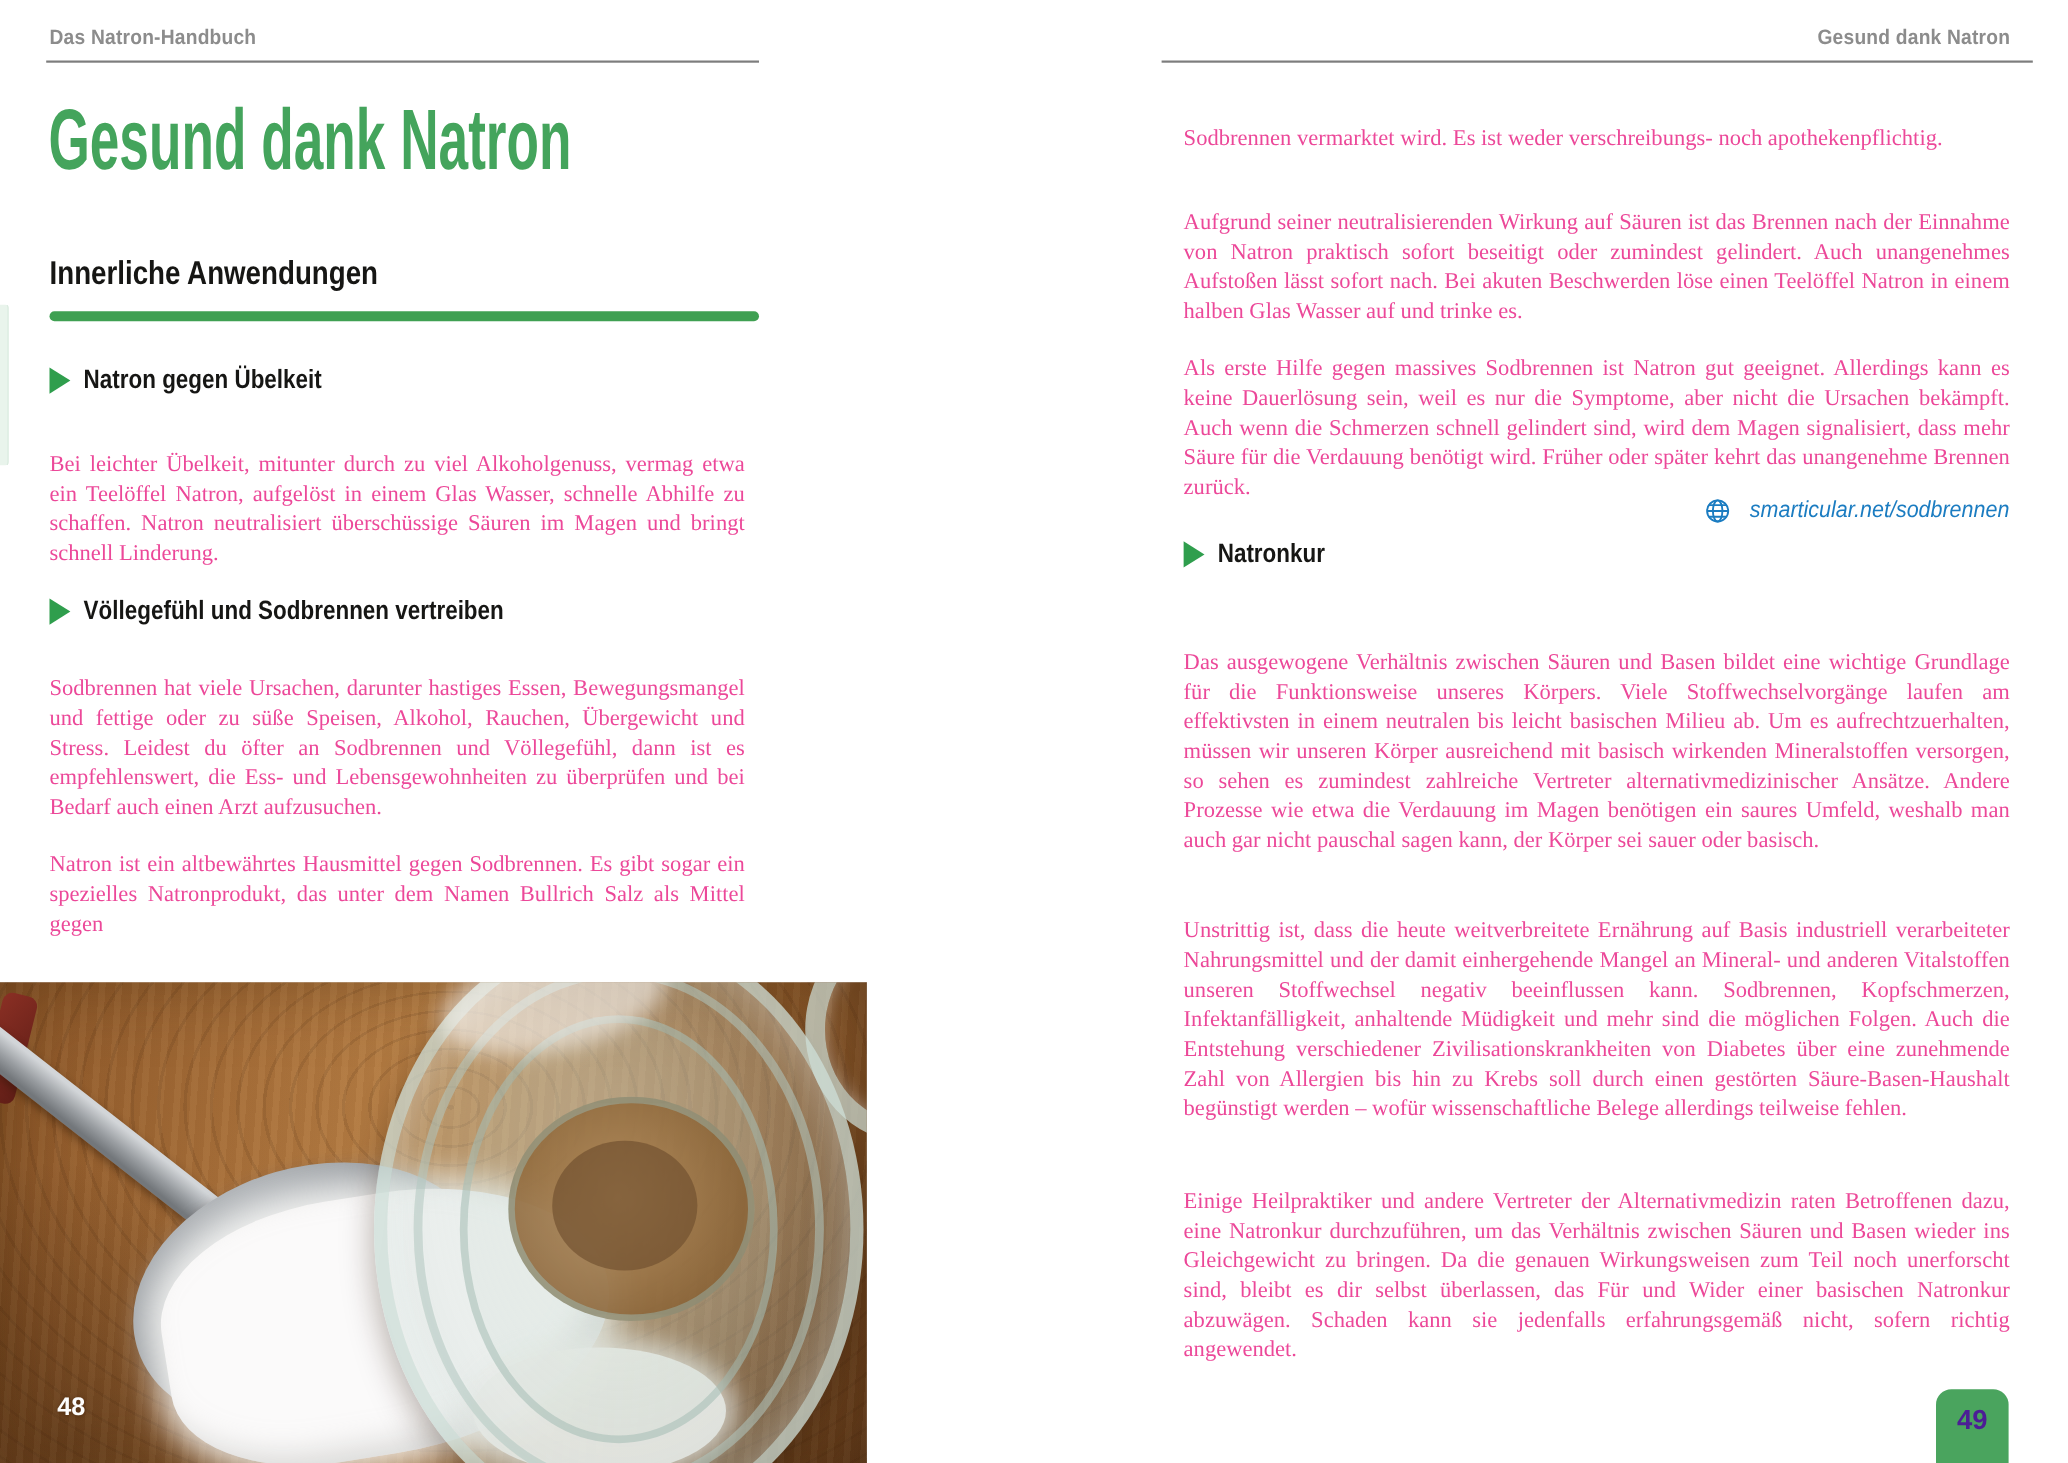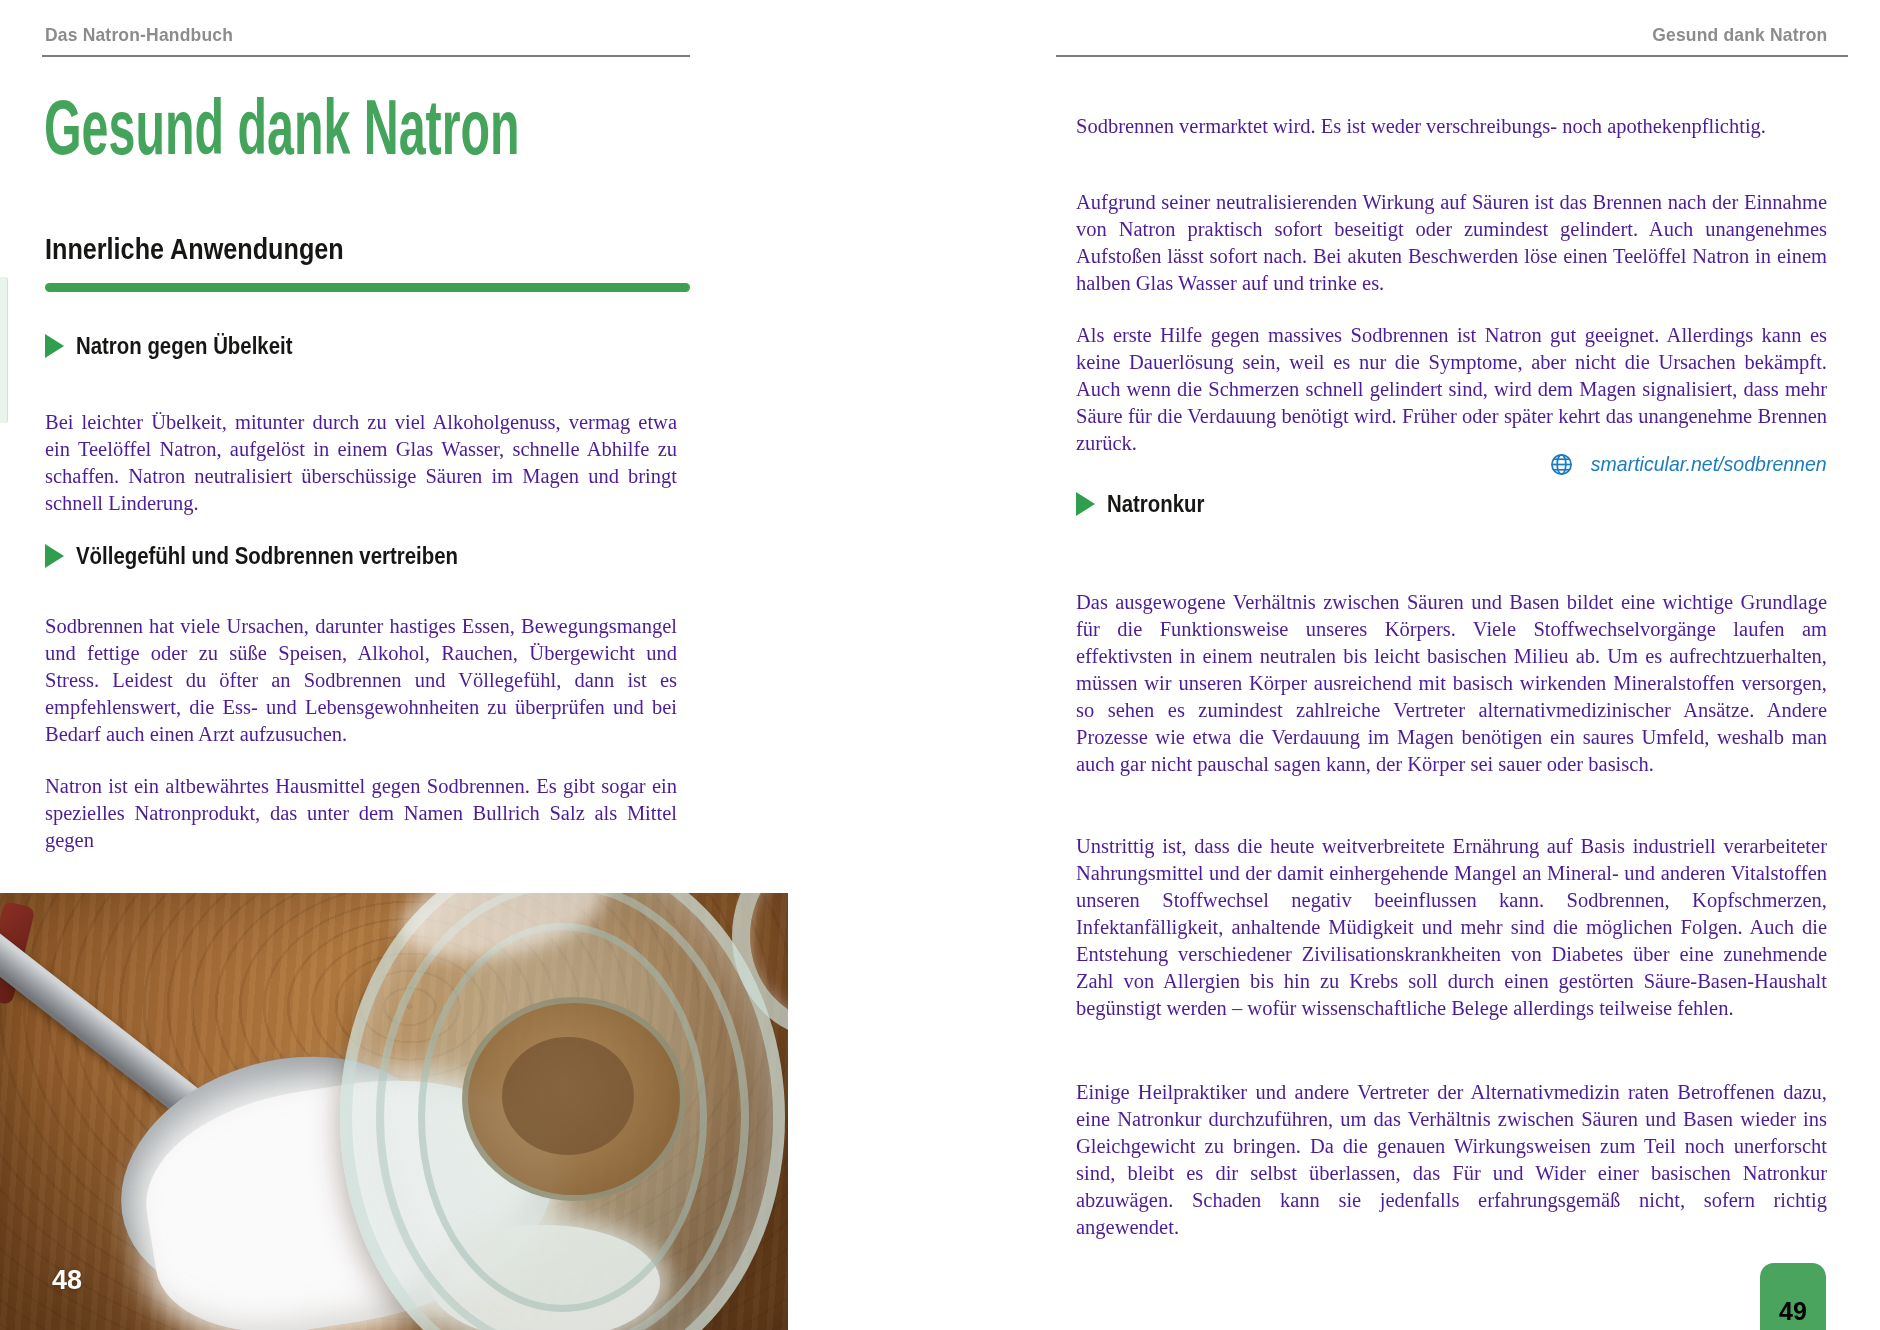--- a/index.html
+++ b/index.html
@@ -25,21 +25,21 @@
   .green-bar{position:absolute;left:45px;top:283px;width:645px;height:9px;
        border-radius:5px;background:#3fa052;}
 
   .section-head{position:absolute;display:flex;align-items:center;gap:12px;justify-content:center;}
   .tri{width:0;height:0;border-left:19px solid #2f9e4d;border-top:12px solid transparent;
        border-bottom:12px solid transparent;flex:0 0 auto;}
   .section-label{font-size:24px;font-weight:bold;color:#161614;white-space:nowrap;
        transform:scaleX(.85);transform-origin:left center;}
 
   .body-text{position:absolute;font-family:"Liberation Serif",serif;font-size:20.5px;
-       line-height:27px;text-align:justify;color:#4c1d95;hyphens:auto;}
+       line-height:27px;text-align:justify;color:#ec4899;hyphens:auto;}
   .page--left .body-text{left:45px;width:632px;}
   .page--right .body-text{left:136px;width:751px;}
 
   .link-row{position:absolute;left:136px;width:751px;top:452px;display:flex;
        justify-content:flex-end;align-items:center;gap:0;cursor:pointer;}
   .link-text{font-size:21px;font-style:italic;color:#1b7cc1;transform:scaleX(.93);
        transform-origin:right center;}
 
   
   .photo{position:absolute;left:0;top:893px;width:788px;height:437px;overflow:hidden;
@@ -81,30 +81,30 @@
        background:rgba(202,217,208,.16);}
   .g-water{position:absolute;left:122px;top:152px;width:212px;height:192px;border-radius:50%;
        border:6px solid rgba(150,176,168,.55);opacity:.88;
        background:radial-gradient(circle at 45% 45%, #b28a58, #8a6336 72%);}
   .g-core{position:absolute;left:162px;top:192px;width:132px;height:118px;border-radius:50%;
        background:#6f4e2e;opacity:.65;}
   .g-shine{position:absolute;left:58px;top:18px;width:210px;height:92px;border-radius:50%;
        background:rgba(255,255,255,.55);filter:blur(9px);transform:rotate(-12deg);}
   .g-handle{position:absolute;left:392px;top:-12px;width:155px;height:170px;border-radius:50%;
        border:18px solid rgba(206,223,217,.7);box-shadow:inset 0 0 16px rgba(255,255,255,.4);}
-  .photo-pagenum{position:absolute;left:52px;top:372px;font-size:27px;font-weight:bold;
+  .photo-pagenum{position:absolute;left:52px;top:372px;font-size:23px;font-weight:bold;
        color:#fdfdfd;text-shadow:0 1px 4px rgba(60,30,10,.6);}
 
   .edge-tab{position:absolute;left:0;top:277px;width:7px;height:146px;
        background:#e9f4ec;border-right:1px solid #cde4d4;border-radius:0 3px 3px 0;}
 
   .pagenum-box{position:absolute;left:820px;top:1263px;width:66px;height:90px;
        border-radius:14px;background:#4aa45e;display:flex;justify-content:center;
        align-items:flex-start;padding-top:0;box-sizing:border-box;}
-  .pagenum-box span{margin-top:34px;font-size:25px;font-weight:bold;color:#000000;}
+  .pagenum-box span{margin-top:14px;font-size:25px;font-weight:bold;color:#4c1d95;}
 </style>
 </head>
 <body>
 
 <div class="page page--left">
   <div class="running-header">Das Natron-Handbuch</div>
   <div class="header-rule"></div>
   <div class="edge-tab"></div>
 
   <div class="chapter-title">Gesund dank Natron</div>

